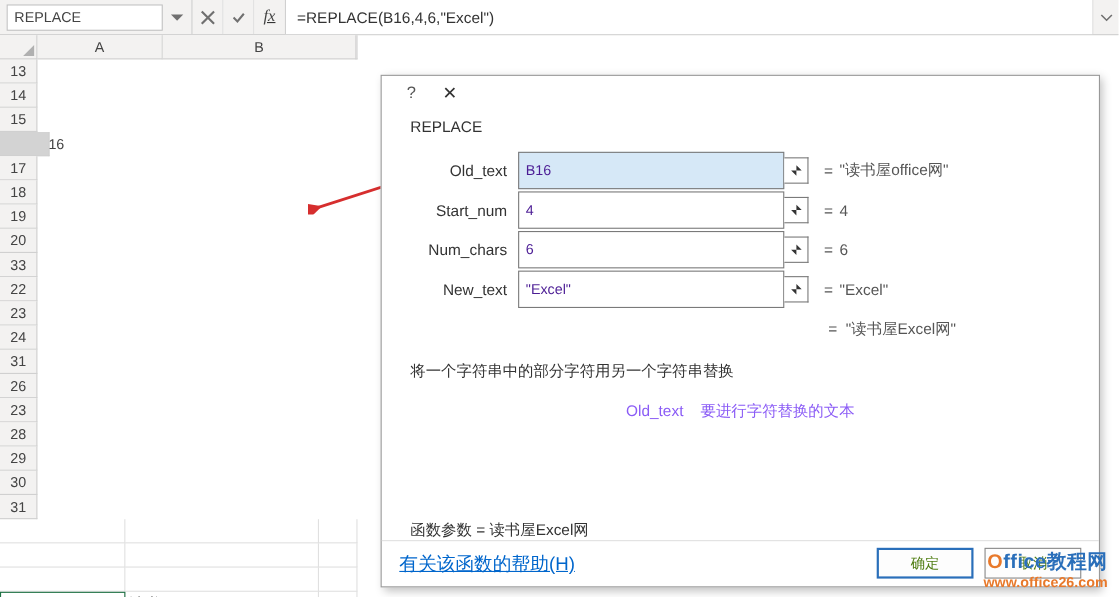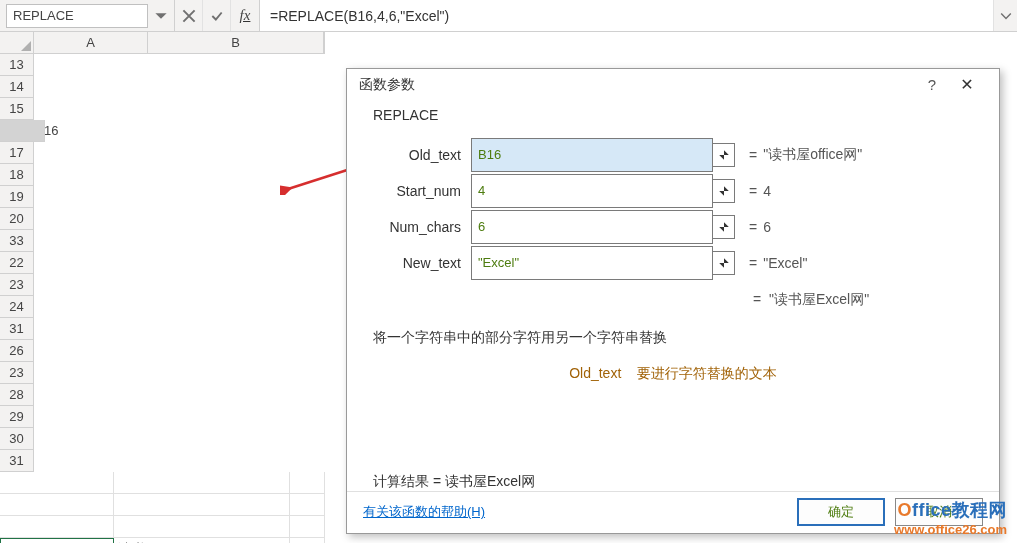--- a/index.html
+++ b/index.html
@@ -48,32 +48,32 @@
     .dialog { position: absolute; left: 346px; top: 68px; width: 654px; height: 466px; background: #fff; border: 1px solid #999; box-shadow: 3px 3px 8px rgba(0,0,0,0.25); display: flex; flex-direction: column; }
     .dlg-title { height: 36px; display: flex; align-items: center; padding: 0 12px; font-size: 14px; color: #333; }
     .dlg-title-text { flex: 1; }
     .dlg-help { width: 30px; text-align: center; font-size: 15px; color: #555; }
     .dlg-close { width: 40px; text-align: center; font-size: 16px; color: #333; }
     .dlg-body { padding: 6px 20px 0 20px; flex: 1; position: relative; }
     .dlg-fn-name { font-size: 14px; color: #333; margin-bottom: 14px; margin-left: 6px; }
     .param-row { display: flex; align-items: center; height: 36px; }
     .param-label { width: 104px; text-align: right; padding-right: 10px; font-size: 14px; color: #333; }
     .param-input-wrap { display: flex; align-items: center; }
-    .param-input { width: 242px; height: 24px; border: 1px solid #7a7a7a; background: #fff; padding: 16px 6px; font-size: 13px; color: #4d7c0f; }
+    .param-input { width: 242px; height: 24px; border: 1px solid #7a7a7a; background: #fff; padding: 16px 6px; font-size: 13px; color: #4c1d95; }
     .param-input.highlight { background: #d6e8f7; }
     .ref-btn { width: 22px; height: 24px; border: 1px solid #7a7a7a; border-left: none; background: #fff; display: flex; align-items: center; justify-content: center; }
     .ref-btn svg { width: 12px; height: 12px; fill: #333; }
     .param-eq { margin-left: 14px; font-size: 14px; color: #555; }
     .param-val { margin-left: 6px; font-size: 14px; color: #555; }
     .formula-result-extra { margin-left: 386px; font-size: 14px; color: #555; margin-top: 10px; }
     .dlg-desc { margin-top: 20px; font-size: 14px; color: #333; margin-left: 6px; }
-    .dlg-param-desc { margin-top: 18px; font-size: 14px; color: #a16207; text-align: center; }
+    .dlg-param-desc { margin-top: 18px; font-size: 14px; color: #8b5cf6; text-align: center; }
     .dlg-calc { margin-top: 90px; font-size: 14px; color: #333; margin-left: 6px; }
     .dlg-footer { height: 48px; border-top: 1px solid #e0e0e0; display: flex; align-items: center; padding: 0 16px; }
-    .dlg-help-link { color: #0066cc; text-decoration: underline; font-size: 13px; flex: 1; }
+    .dlg-help-link { color: #0066cc; text-decoration: underline; font-size: 17px; flex: 1; }
     .dlg-btn { width: 88px; height: 28px; border: 1px solid #888; background: #fdfdfd; font-size: 13px; color: #4d7c0f; margin-left: 10px; }
     .dlg-btn.primary { border: 2px solid #2a6fba; }
 
     
     .watermark { position: absolute; right: 10px; bottom: 6px; text-align: right; pointer-events: none; }
     .wm1 { font-size: 18px; font-weight: bold; letter-spacing: 0.5px; margin-top: 36px; }
     .wm1 .o1 { color: #e8792b; }
     .wm1 .rest { color: #2a6fba; }
     .wm2 { font-size: 13px; color: #e8792b; font-weight: bold; }
   </style>
@@ -253,21 +253,20 @@
         <marker id="ah" markerWidth="12" markerHeight="10" refX="2" refY="5" orient="auto">
           <path d="M10 0 L0 5 L10 10 Z" fill="#d62e2e"></path>
         </marker>
       </defs>
     <line x1="170" y1="2" x2="8" y2="54" stroke="#d62e2e" stroke-width="2.5" marker-end="url(#ah)"></line>
   </svg>
 </div>
 
 <div class="dialog">
   <div class="dlg-title">
-    <span class="dlg-title-text">函数参数</span>
     <span class="dlg-help">?</span>
     <span class="dlg-close">✕</span>
   </div>
   <div class="dlg-body">
     <div class="dlg-fn-name">REPLACE</div>
 
     <div class="param-row">
       <div class="param-label">Old_text</div>
       <div class="param-input-wrap">
         <input class="param-input highlight" value="B16" style="">
@@ -329,21 +328,21 @@
 
     <div class="dlg-desc">将一个字符串中的部分字符用另一个字符串替换</div>
 
     <div class="dlg-param-desc">
       <span>Old_text</span>
       &nbsp;&nbsp;
       <span>要进行字符替换的文本</span>
     </div>
 
     <div class="dlg-calc">
-      <span>计算结果 = </span>
+      <span>函数参数 = </span>
       <span>读书屋Excel网</span>
     </div>
   </div>
   <div class="dlg-footer">
     <a class="dlg-help-link">有关该函数的帮助(H)</a>
     <button class="dlg-btn primary">确定</button>
     <button class="dlg-btn">取消</button>
   </div>
 </div>
 

